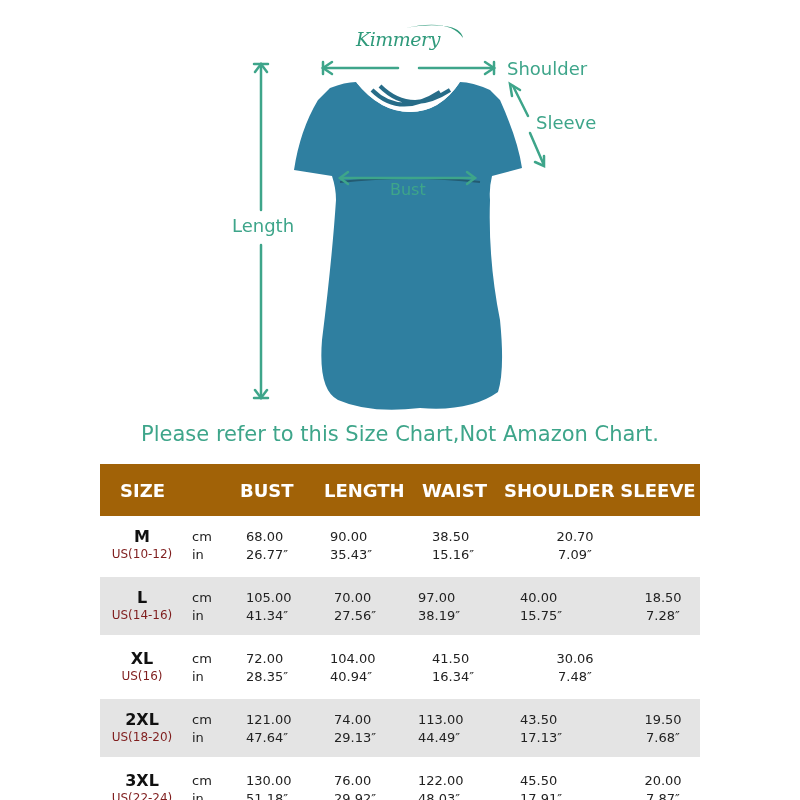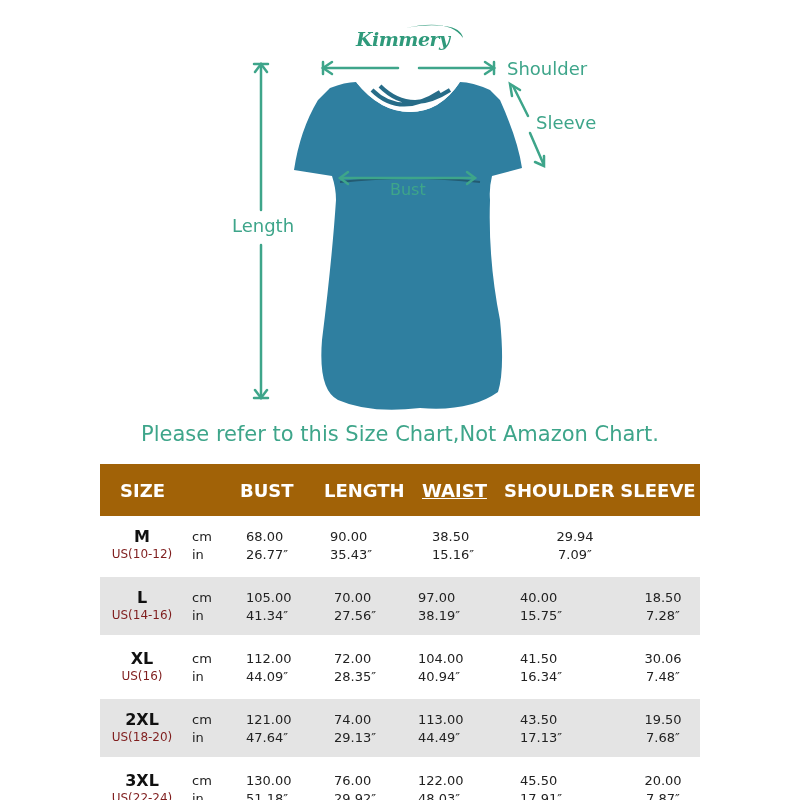--- a/index.html
+++ b/index.html
@@ -1,20 +1,20 @@
 <!DOCTYPE html>
 <html><head>
 <meta charset="utf-8">
 <style>
   html, body { margin: 0; padding: 0; background: #ffffff; }
   body { width: 800px; height: 800px; position: relative; overflow: hidden;
          font-family: "DejaVu Sans", sans-serif; }
   .abs { position: absolute; }
   .logo { left: 356px; top: 28px; font-family: "DejaVu Serif", serif; font-style: italic;
-          font-weight: bold; font-size: 19px; color: #2f9a7b; letter-spacing: -0.5px; }
+          font-weight: normal; font-size: 19px; color: #2f9a7b; letter-spacing: -0.5px; }
   .logo-swoosh { left: 395px; top: 20px; width: 80px; height: 40px; }
   .label { font-size: 18px; color: #3ea58a; }
   .note { left: 0; width: 800px; top: 422px; text-align: center; font-size: 21px; color: #3ea58a; }
 
   .table { left: 100px; top: 464px; width: 600px; }
   .thead { height: 52px; background: #a16207; display: flex; align-items: center;
            color: #fff; font-weight: bold; font-size: 18px; }
   .row { height: 58px; display: flex; align-items: center; font-size: 13px; color: #222; }
   .row.alt { background: #e4e4e4; }
   .row-gap { height: 3px; }
@@ -22,21 +22,21 @@
   .c-unit { width: 58px; text-align: left; padding-left: 8px; box-sizing: border-box; }
   .c-bust { width: 88px; padding-left: 4px; box-sizing: border-box;}
   .c-len { width: 88px; padding-left: 4px; box-sizing: border-box;}
   .c-waist { width: 96px; padding-left: 0px; box-sizing: border-box;}
   .c-sh { width: 112px; padding-left: 6px; box-sizing: border-box; }
   .c-sl { width: 74px; text-align: center; }
   .thead .c-size { text-align: left; padding-left: 20px; box-sizing: border-box; width: 110px;}
   .thead .c-unit { width: 28px; }
   .thead .c-bust { width: 86px; text-align: left; padding-left: 2px; }
   .thead .c-len { width: 98px; text-align: left; padding-left: 0;}
-  .thead .c-waist { width: 82px; text-align: left; text-decoration: underline; }
+  .thead .c-waist { width: 82px; text-align: left; }
   .thead .c-sh { width: 112px; text-align: left; padding-left: 0;}
   .thead .c-sl { width: 84px; text-align: center; }
   .cell2 { display: flex; flex-direction: column; gap: 3px; line-height: 15px; }
   .size-name { font-weight: bold; font-size: 16px; color: #111; }
   .size-us { font-size: 12px; color: #7f1d1d; }
 </style>
 </head>
 <body>
 
 <svg class="abs logo-swoosh" viewBox="0 0 80 40">
@@ -114,21 +114,21 @@
       </div>
     <div class="c-waist cell2">
         <span>90.00</span>
         <span>35.43″</span>
       </div>
     <div class="c-sh cell2">
         <span>38.50</span>
         <span>15.16″</span>
       </div>
     <div class="c-sl cell2">
-        <span>29.94</span>
+        <span>20.70</span>
         <span>7.09″</span>
       </div>
   </div>
   <div class="row-gap"></div>
 
   <div class="row alt">
     <div class="c-size cell2">
         <span class="size-name">L</span>
         <span class="size-us">US(14-16)</span>
       </div>
@@ -161,24 +161,20 @@
 
   <div class="row">
     <div class="c-size cell2">
         <span class="size-name">XL</span>
         <span class="size-us">US(16)</span>
       </div>
     <div class="c-unit cell2">
         <span>cm</span>
         <span>in</span>
       </div>
-    <div class="c-bust cell2">
-        <span>112.00</span>
-        <span>44.09″</span>
-      </div>
     <div class="c-len cell2">
         <span>72.00</span>
         <span>28.35″</span>
       </div>
     <div class="c-waist cell2">
         <span>104.00</span>
         <span>40.94″</span>
       </div>
     <div class="c-sh cell2">
         <span>41.50</span>

